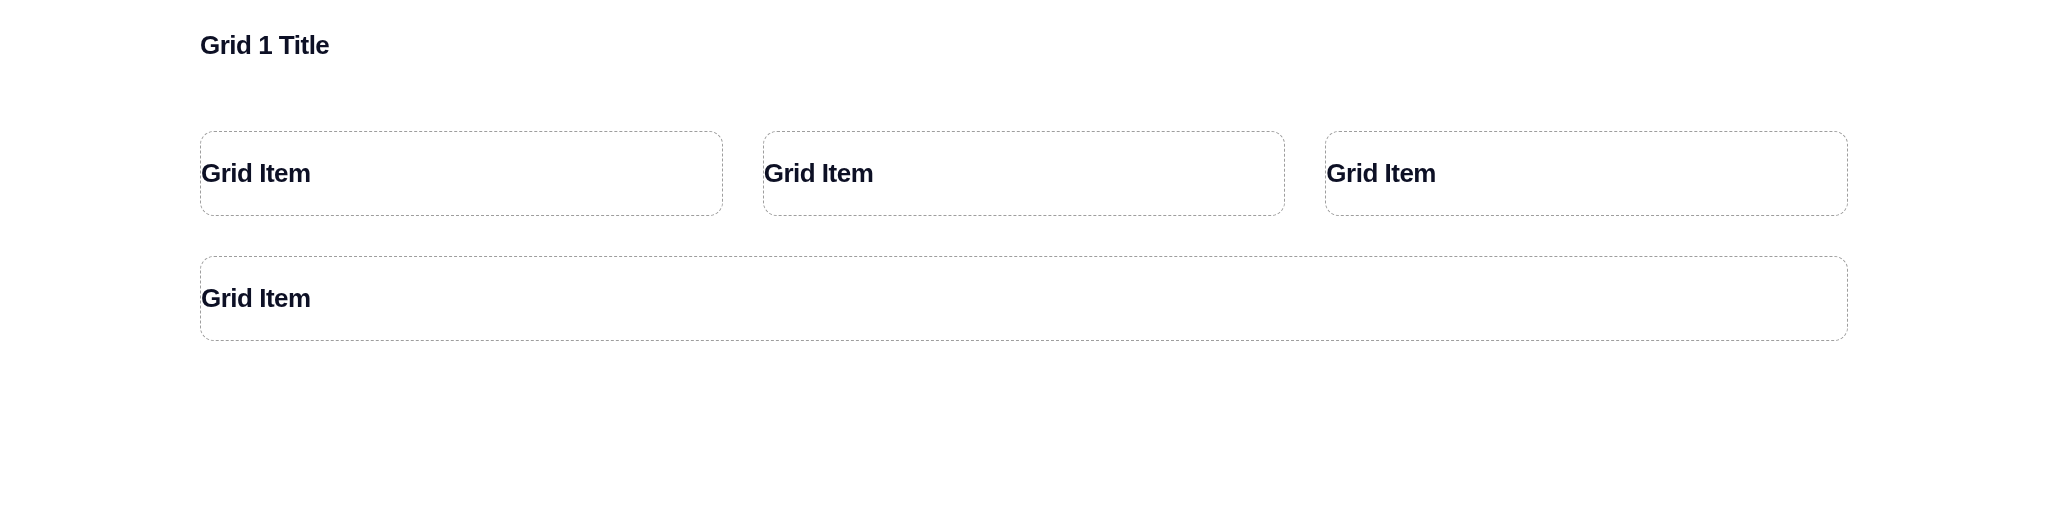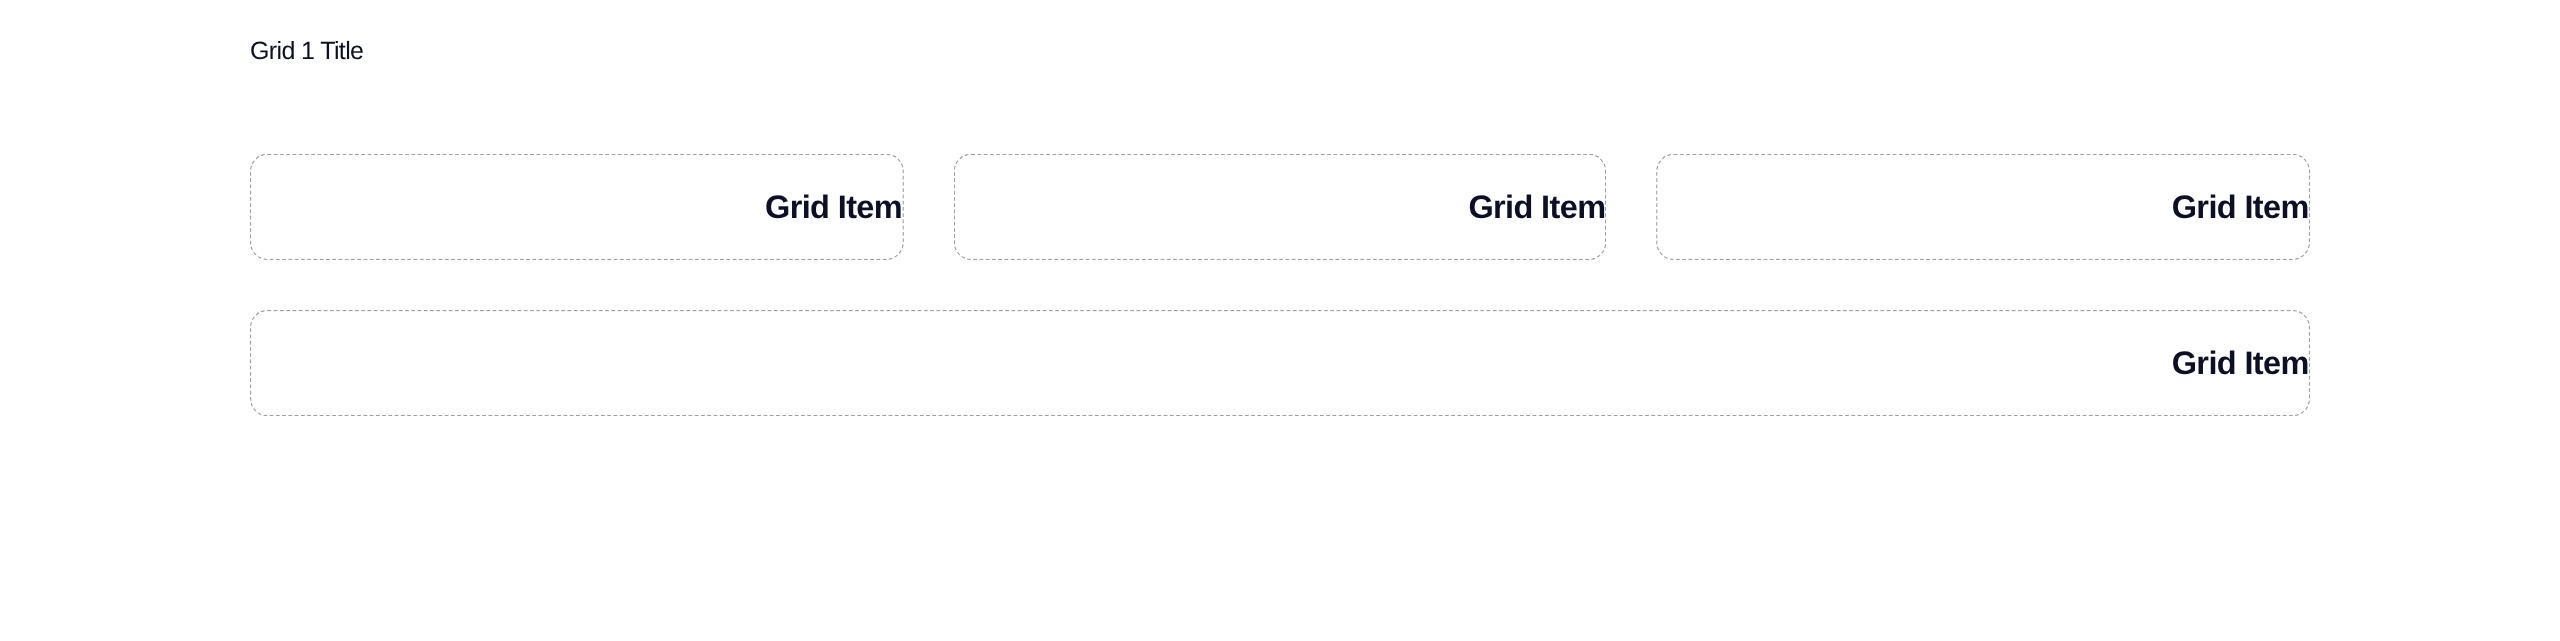--- a/index.html
+++ b/index.html
@@ -8,38 +8,38 @@
       box-sizing: border-box;
     }
     body {
       font-family: -apple-system, BlinkMacSystemFont, "Segoe UI", Helvetica, Arial, sans-serif;
       background: #ffffff;
       width: 2048px;
       height: 513px;
       padding: 30px 200px;
     }
     .grid-title {
-      font-size: 20px;
-      font-weight: 400;
+      font-size: 26px;
+      font-weight: 700;
       color: #0d1025;
       letter-spacing: -0.5px;
       margin-bottom: 70px;
     }
     .grid-row {
       display: flex;
       gap: 40px;
       margin-bottom: 40px;
     }
     .grid-item {
       flex: 1;
       border: 1px dashed #9e9e9e;
       border-radius: 14px;
       display: flex;
       align-items: center;
-      justify-content: flex-end;
+      justify-content: flex-start;
       height: 85px;
     }
     .grid-item-label {
       font-size: 26px;
       font-weight: 700;
       color: #0d1025;
       letter-spacing: -0.5px;
     }
     .grid-row.full .grid-item {
       width: 100%;

